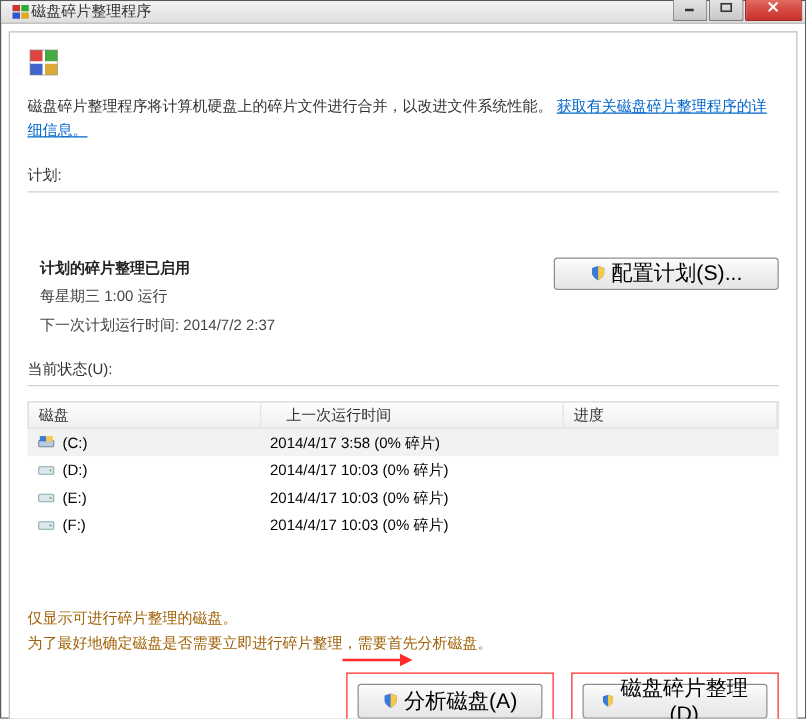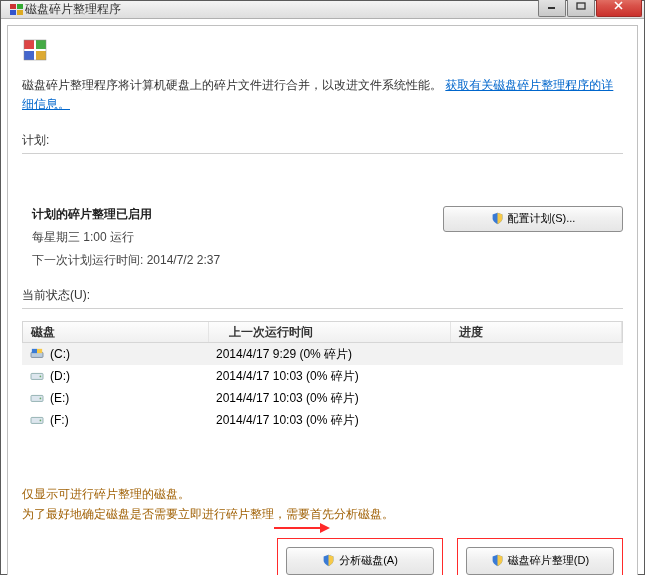--- a/index.html
+++ b/index.html
@@ -77,21 +77,21 @@
 .hr { border: none; border-top: 1px solid #d0d0d0; margin: 2px 0 8px 0; }
 .sched-row { display: flex; align-items: center; }
 .sched-left { flex: 1; margin-top: 44px; }
 .sched-title { font-weight: bold; color: #222; margin-bottom: 6px; margin-left: 10px; }
 .sched-line { color: #444; margin-bottom: 6px; margin-left: 10px; }
 .btn {
   background: linear-gradient(to bottom, #fdfdfd 0%, #f0f0f0 45%, #e6e6e6 100%);
   border: 1px solid #8e8e8e;
   border-radius: 3px;
   padding: 0 14px;
-  font-size: 11px;
+  font-size: 17px;
   font-family: inherit;
   cursor: pointer;
   display: inline-flex;
   align-items: center;
   gap: 4px;
 }
 .btn.wide { width: 180px; justify-content: center; height: 26px; }
 .btn.big { width: 148px; justify-content: center; height: 28px; }
 .shield { width: 13px; height: 13px; display: inline-block; }
 .table {
@@ -100,21 +100,21 @@
 }
 .thead {
   display: flex;
   background: linear-gradient(to bottom, #fdfdfd, #f0f0f0);
   border: 1px solid #d6d6d6;
   height: 22px;
   align-items: center;
   font-weight: normal;
   color: #333;
 }
-.th { padding: 0 8px; border-right: 1px solid #e4e4e4; height: 100%; display: flex; align-items: center; font-weight: bold; }
+.th { padding: 0 8px; border-right: 1px solid #e4e4e4; height: 100%; display: flex; align-items: center; }
 .th.c1 { width: 186px; }
 .th.c2 { width: 230px; margin-left: 12px; }
 .th.c3 { flex: 1; }
 .tbody { }
 .tr { display: flex; height: 22px; align-items: center; }
 .tr.sel { background: #f2f2f2; }
 .td { padding: 0 8px; }
 .td.c1 { width: 186px; display: flex; align-items: center; gap: 6px; }
 .td.c2 { width: 230px; }
 .td.c3 { flex: 1; }
@@ -221,21 +221,21 @@
         <div class="tbody" id="tbody">
             <div class="tr sel">
               <div class="td c1">
                 <svg class="drive-icon" viewBox="0 0 16 14">
                   <rect x="1" y="5" width="14" height="6" rx="1" fill="#bcd" stroke="#789"></rect>
                   <rect x="2" y="1" width="6" height="5" fill="#3a7bd5"></rect>
                   <rect x="8" y="1" width="6" height="5" fill="#f7c948"></rect>
                 </svg>
                 <span>(C:)</span>
               </div>
-              <div class="td c2">2014/4/17 9:29 (0% 碎片)</div>
+              <div class="td c2">2014/4/17 3:58 (0% 碎片)</div>
               <div class="td c3"></div>
             </div>
             <div class="tr">
               <div class="td c1">
                 <svg class="drive-icon" viewBox="0 0 16 14">
                   <rect x="1" y="4" width="14" height="7" rx="1" fill="#dde6ee" stroke="#8aa"></rect>
                   <circle cx="12" cy="7.5" r="1" fill="#6a6"></circle>
                 </svg>
                 <span>(D:)</span>
               </div>

